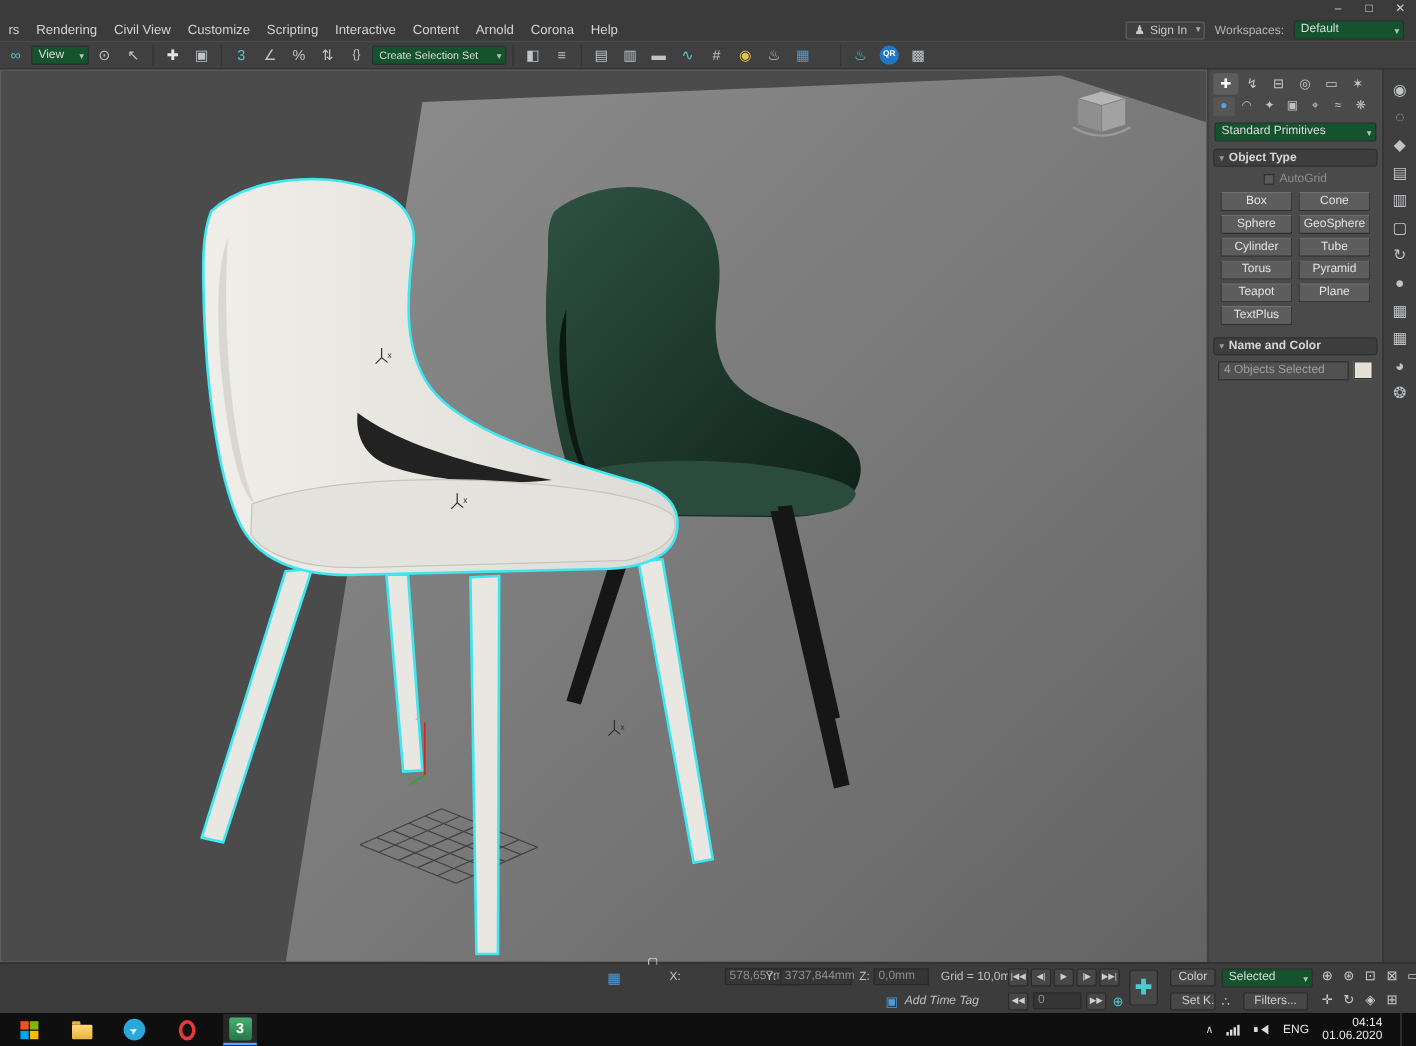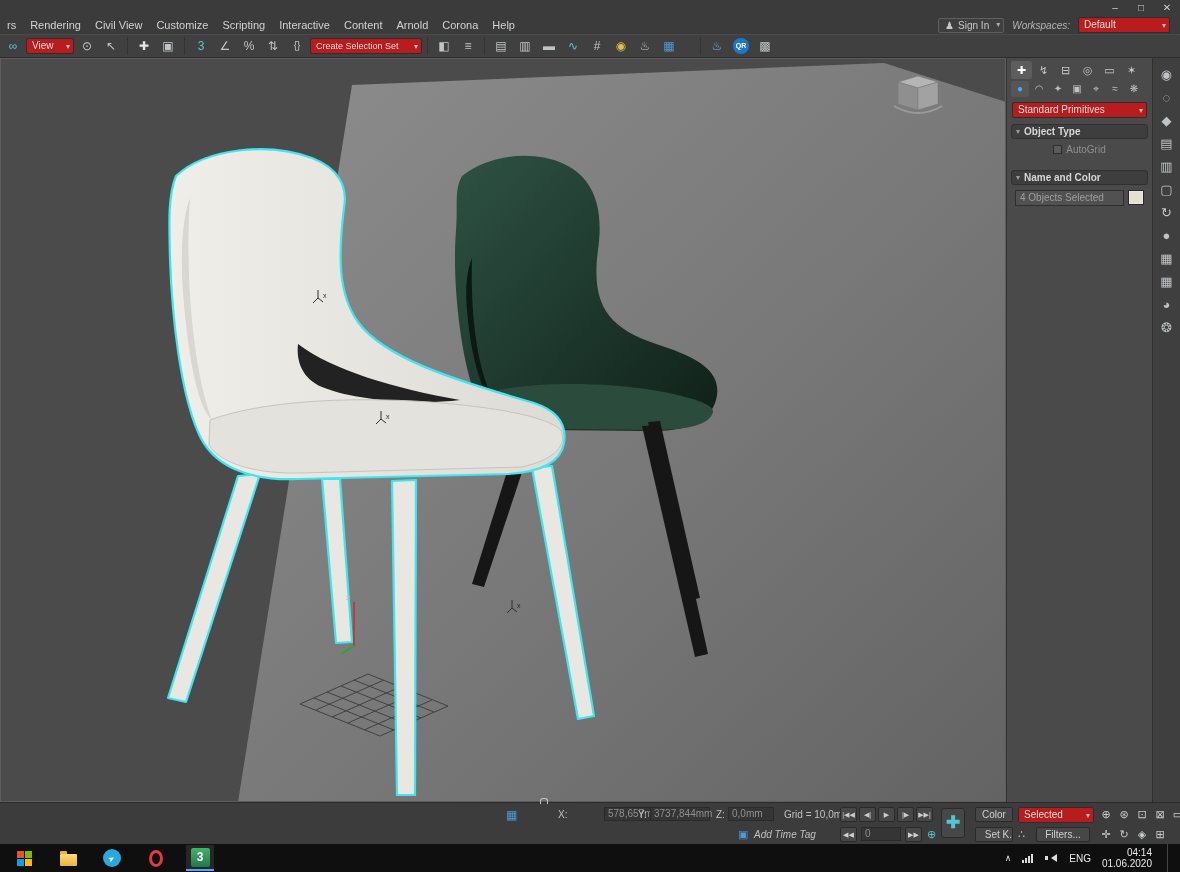--- a/index.html
+++ b/index.html
@@ -11,23 +11,23 @@
   .titlebar { height:16px; background:#3b3b3b; display:flex; justify-content:flex-end; align-items:center; }
   .winbtn { width:26px; height:15px; text-align:center; line-height:14px; font-size:10px; color:#cfcfcf; cursor:default; }
 
   
   .menubar { height:18px; background:#3b3b3b; display:flex; align-items:center; font-size:11px; color:#d2d2d2; }
   .menu-item { padding:0 7px; line-height:18px; white-space:nowrap; }
   .menubar-right { margin-left:auto; display:flex; align-items:center; gap:8px; padding-right:10px; }
   .signin { display:flex; align-items:center; gap:4px; height:15px; padding:0 14px 0 6px; background:#3f3f3f;
     border:1px solid #5f5f5f; border-radius:2px; font-size:10px; color:#c8c8c8; position:relative; }
   .signin::after { content:"▾"; position:absolute; right:3px; top:1px; font-size:8px; color:#aaa; }
-  .ws-label { font-size:10px; color:#b5b5b5;font-style:italic; }
-
-  .select { position:relative; background:#b91c1c; border:1px solid #2d2d2d; border-radius:2px;
+  .ws-label { font-size:10px; color:#b5b5b5; }
+
+  .select { position:relative; background:#14532d; border:1px solid #2d2d2d; border-radius:2px;
     color:#ddd; font-size:10px; height:16px; line-height:14px; padding:0 14px 0 5px; white-space:nowrap; overflow:hidden; }
   .select::after { content:"▾"; position:absolute; right:3px; top:1px; color:#bbb; font-size:8px; }
 
   
   .toolbar { height:24px; background:#404040; border-top:1px solid #4a4a4a; border-bottom:1px solid #2c2c2c;
     display:flex; align-items:center; padding-left:2px; gap:2px; }
   .ticon { width:22px; height:20px; line-height:20px; text-align:center; font-size:12px; color:#bfc4c6;
     border-radius:2px; flex:none; }
   .ticon.small { font-size:10px; }
   .c-teal { color:#53c6cf; } .c-blue { color:#4f9bd8; } .c-yellow { color:#e3c04b; }
@@ -295,20 +295,33 @@
 
       <div class="rollout">
         <div class="ro-head">
           <span>Object Type</span>
         </div>
         <div class="ro-body">
           <label class="autogrid">
             <span class="cb"></span>
             <span>AutoGrid</span>
           </label>
+          <div class="btn-grid">
+            <div class="obj-btn">Box</div>
+            <div class="obj-btn">Cone</div>
+            <div class="obj-btn">Sphere</div>
+            <div class="obj-btn">GeoSphere</div>
+            <div class="obj-btn">Cylinder</div>
+            <div class="obj-btn">Tube</div>
+            <div class="obj-btn">Torus</div>
+            <div class="obj-btn">Pyramid</div>
+            <div class="obj-btn">Teapot</div>
+            <div class="obj-btn">Plane</div>
+            <div class="obj-btn">TextPlus</div>
+          </div>
         </div>
       </div>
 
       <div class="rollout">
         <div class="ro-head">
           <span>Name and Color</span>
         </div>
         <div class="ro-body">
           <div class="name-row">
             <div class="name-field">4 Objects Selected</div>

